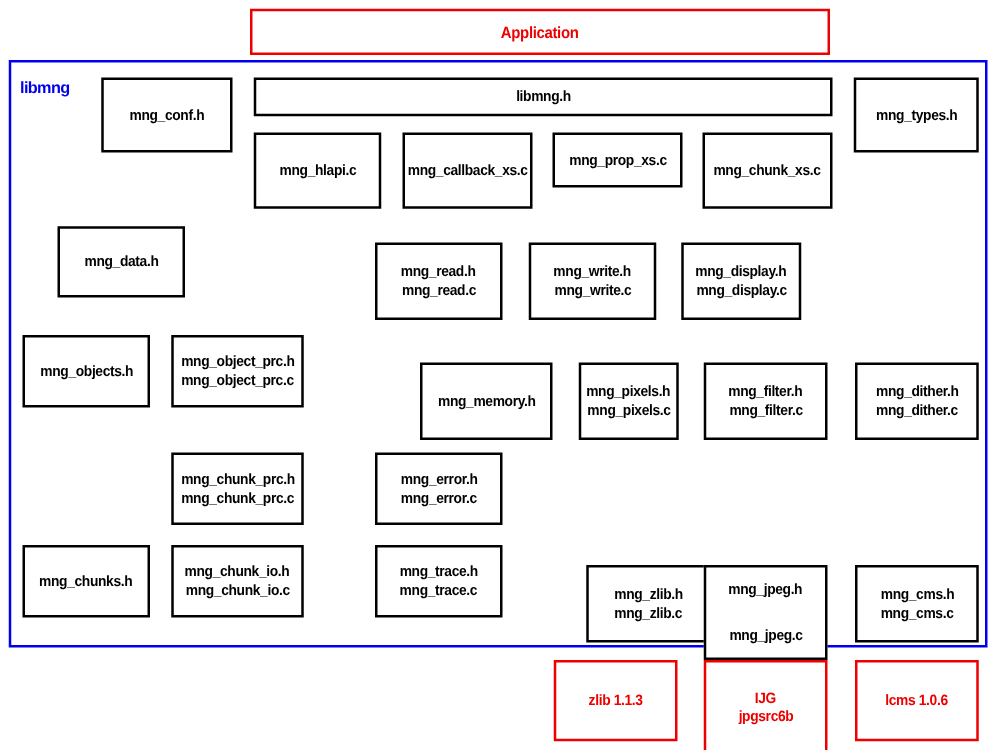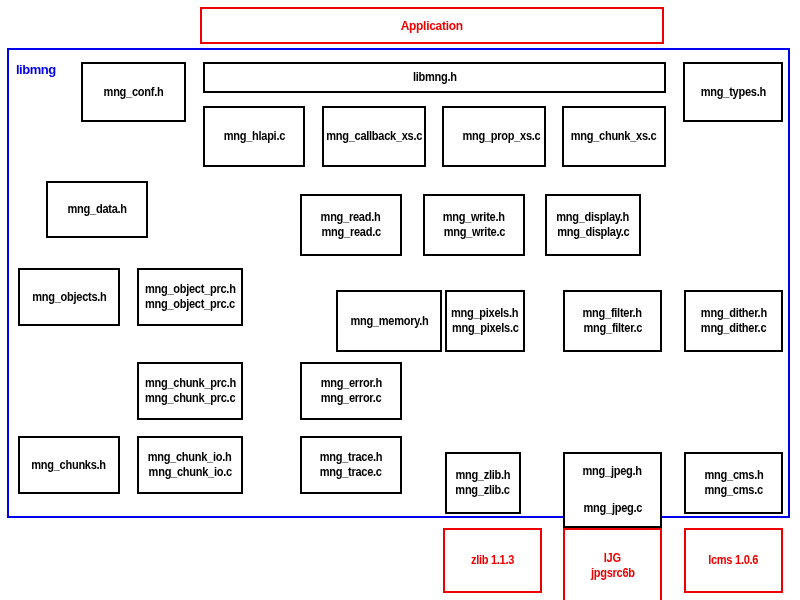--- a/index.html
+++ b/index.html
@@ -84,21 +84,21 @@
   </div>
 
   <div class="box black fs-12" style="left:203px; top:106px; width:102px; height:61px;">
     <span class="line">mng_hlapi.c</span>
   </div>
 
   <div class="box black fs-12" style="left:322px; top:106px; width:104px; height:61px;">
     <span class="line">mng_callback_xs.c</span>
   </div>
 
-  <div class="box black fs-12" style="left:442px; top:106px; width:104px; height:61px;align-items:flex-end;">
+  <div class="box black fs-12" style="left:442px; top:106px; width:104px; height:44px;">
     <span class="line">mng_prop_xs.c</span>
   </div>
 
   <div class="box black fs-12" style="left:562px; top:106px; width:104px; height:61px;">
     <span class="line">mng_chunk_xs.c</span>
   </div>
 
   <div class="box black fs-12" style="left:18px; top:181px; width:102px; height:57px;margin-left:28px;">
     <span class="line">mng_data.h</span>
   </div>
@@ -124,21 +124,21 @@
 
   <div class="box black fs-12" style="left:137px; top:268px; width:106px; height:58px;">
     <span class="line">mng_object_prc.h</span>
     <span class="line">mng_object_prc.c</span>
   </div>
 
   <div class="box black fs-12" style="left:300px; top:290px; width:106px; height:62px;margin-left:36px;">
     <span class="line">mng_memory.h</span>
   </div>
 
-  <div class="box black fs-12" style="left:445px; top:290px; width:80px; height:62px;">
+  <div class="box black fs-12" style="left:463px; top:290px; width:80px; height:62px;">
     <span class="line">mng_pixels.h</span>
     <span class="line">mng_pixels.c</span>
   </div>
 
   <div class="box black fs-12" style="left:563px; top:290px; width:99px; height:62px;">
     <span class="line">mng_filter.h</span>
     <span class="line">mng_filter.c</span>
   </div>
 
   <div class="box black fs-12" style="left:137px; top:362px; width:106px; height:58px;">
@@ -163,21 +163,21 @@
   <div class="box black fs-12" style="left:137px; top:436px; width:106px; height:58px;">
     <span class="line">mng_chunk_io.h</span>
     <span class="line">mng_chunk_io.c</span>
   </div>
 
   <div class="box black fs-12" style="left:300px; top:436px; width:102px; height:58px;">
     <span class="line">mng_trace.h</span>
     <span class="line">mng_trace.c</span>
   </div>
 
-  <div class="box black fs-12" style="left:445px; top:452px; width:76px; height:62px;">
+  <div class="box black fs-12" style="left:469px; top:452px; width:99px; height:62px;">
     <span class="line">mng_zlib.h</span>
     <span class="line">mng_zlib.c</span>
   </div>
 
   <div class="box black fs-12" style="left:563px; top:452px; width:99px; height:76px;gap:22px;">
     <span class="line">mng_jpeg.h</span>
     <span class="line">mng_jpeg.c</span>
   </div>
 
   <div class="box black fs-12" style="left:684px; top:452px; width:99px; height:62px;">

